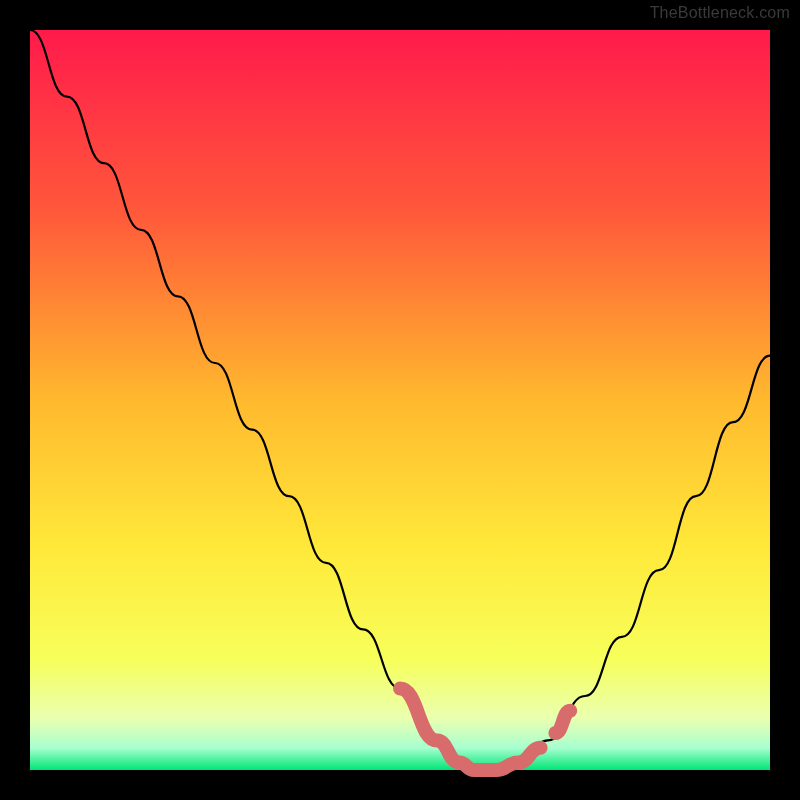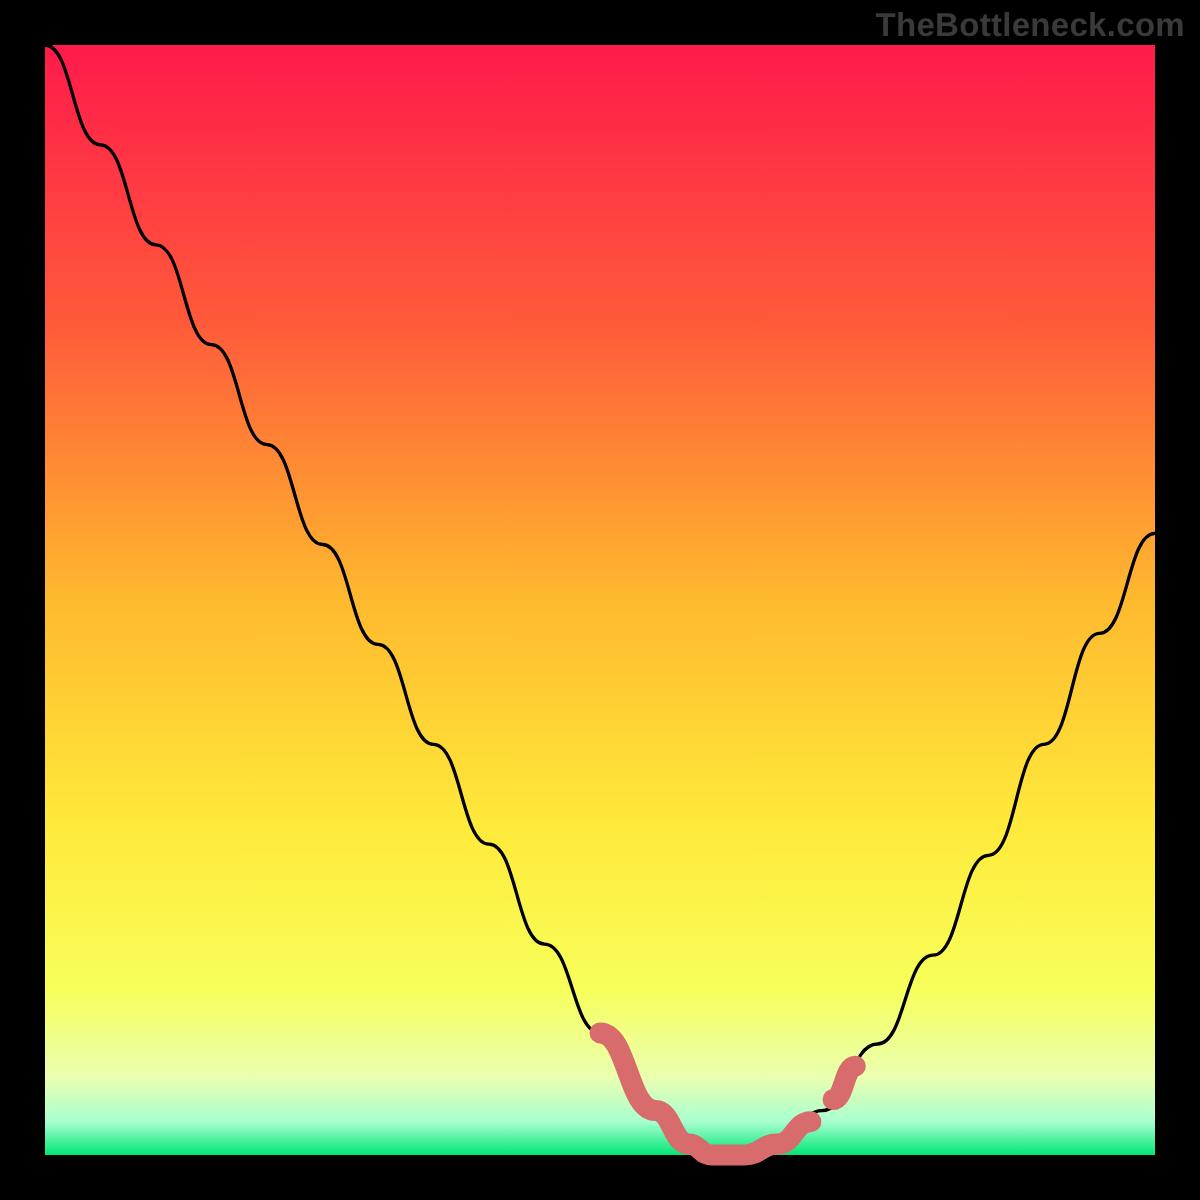--- a/index.html
+++ b/index.html
@@ -15,22 +15,22 @@
     position: relative;
     width: 800px;
     height: 800px;
     background: #000;
   }
   .watermark {
     position: absolute;
     top: 4px;
     right: 10px;
     color: #3a3a3a;
-    font-size: 22px;
-    font-weight: 700;
+    font-size: 16px;
+    font-weight: 400;
     letter-spacing: 0.2px;
     user-select: none;
   }
   svg {
     position: absolute;
     top: 0;
     left: 0;
   }
 </style>
 </head>

